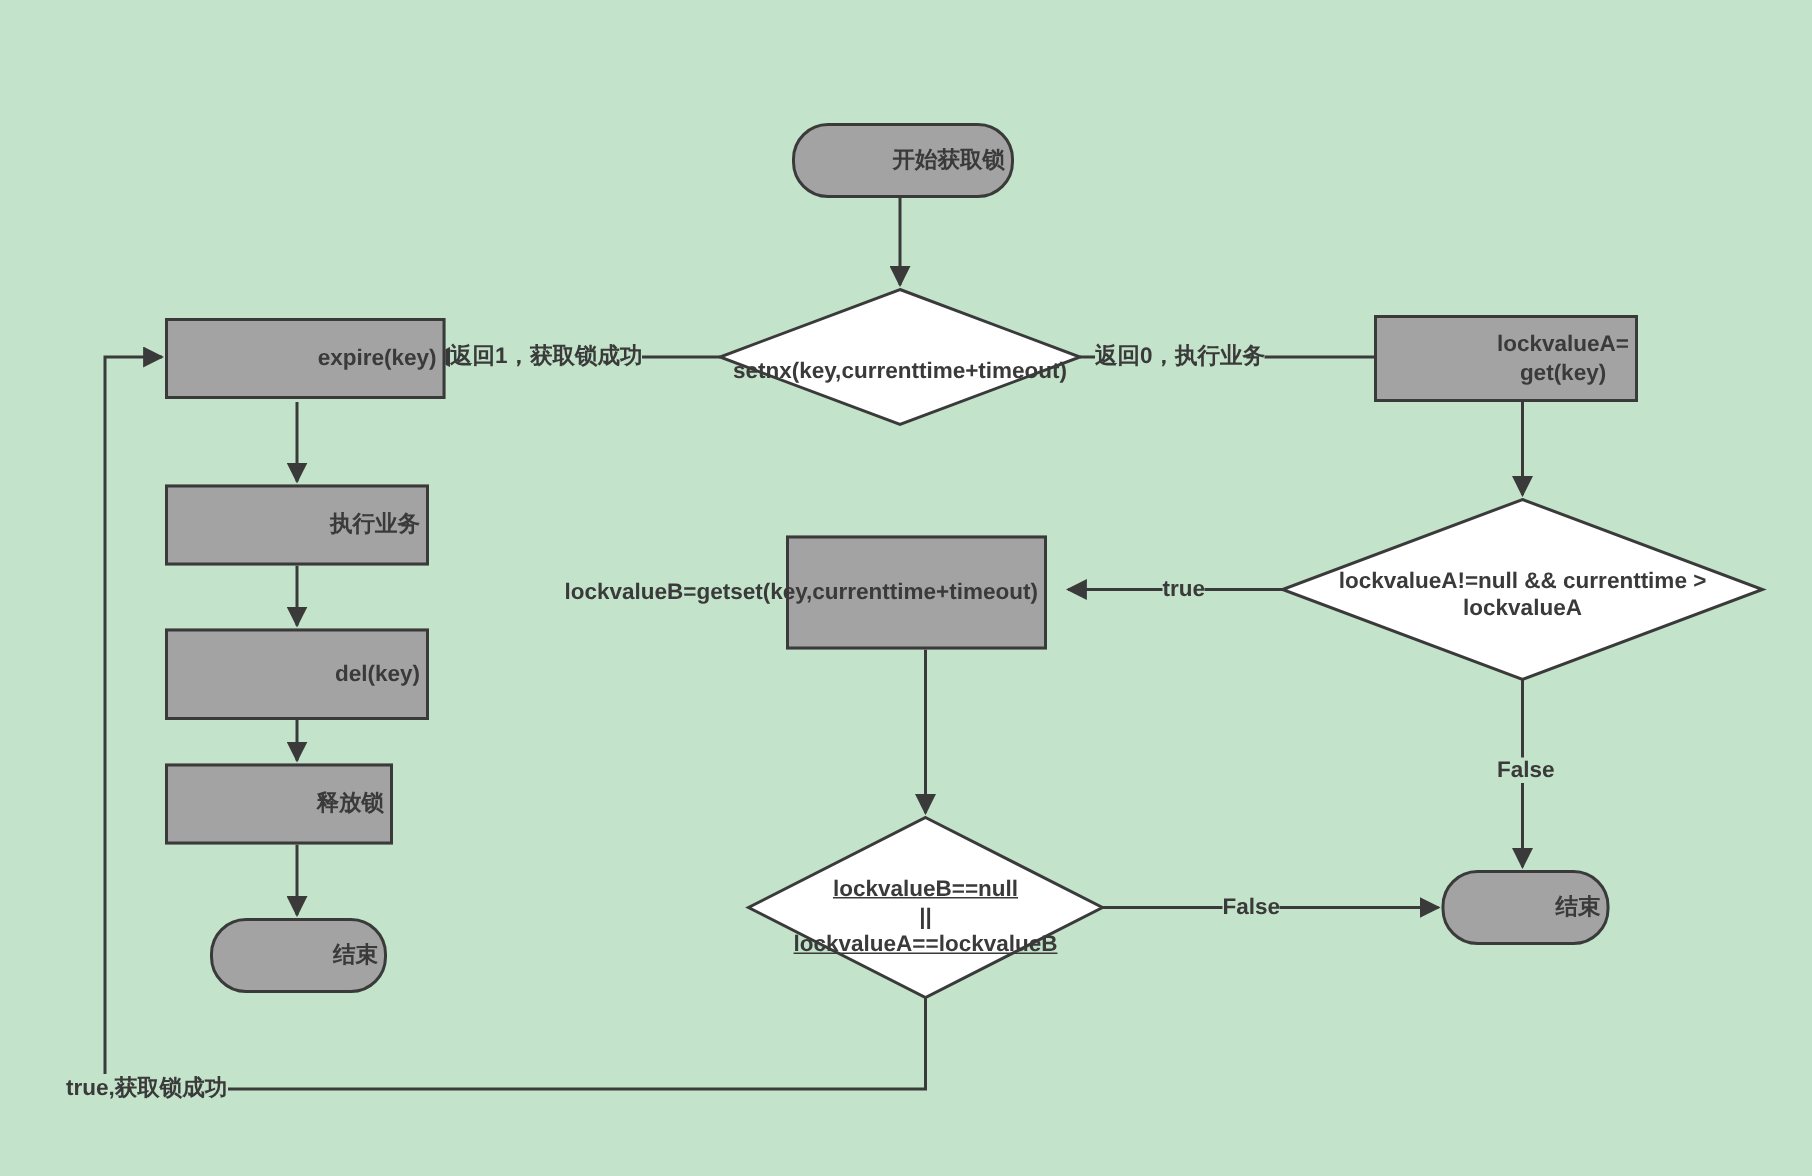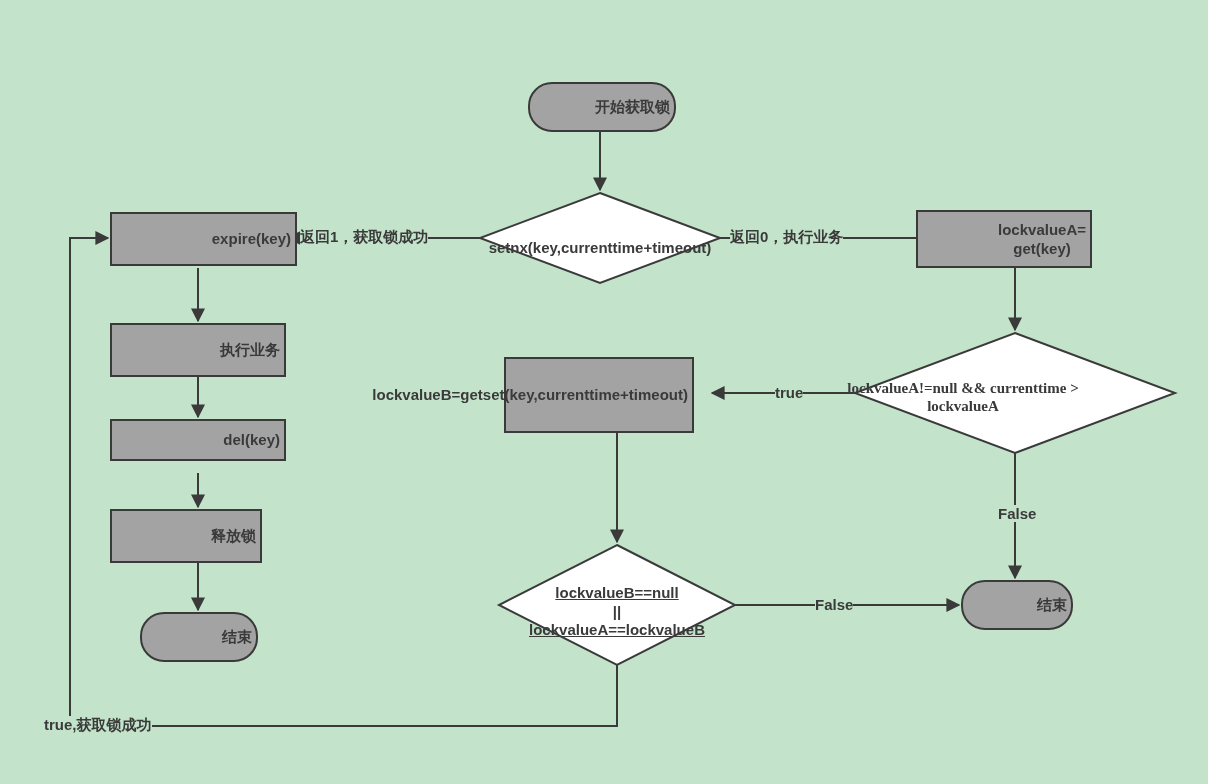--- a/index.html
+++ b/index.html
@@ -61,42 +61,42 @@
 </div>
 
 <div class="node rect" style="left:110px;top:212px;width:187px;height:54px;">
   <span>expire(key)</span>
 </div>
 
 <div class="node rect" style="left:110px;top:323px;width:176px;height:54px;">
   <span>执行业务</span>
 </div>
 
-<div class="node rect" style="left:110px;top:419px;width:176px;height:42px;">
+<div class="node rect" style="left:110px;top:419px;width:176px;height:61px;">
   <span>del(key)</span>
 </div>
 
 <div class="node rect" style="left:110px;top:509px;width:152px;height:54px;">
   <span>释放锁</span>
 </div>
 
 <div class="node terminator" style="left:140px;top:612px;width:118px;height:50px;">
   <span>结束</span>
 </div>
 
 <div class="node rect" style="left:916px;top:210px;width:176px;height:58px;">
   <span style="white-space:pre-line;">lockvalueA=
 get(key)</span>
 </div>
 
-<div class="diamond-label" style="left:828px;top:370px;width:270px;height:46px;position:absolute;font-family:Liberation Serif, serif;">
+<div class="diamond-label" style="left:880px;top:370px;width:270px;height:46px;position:absolute;">
   <span>lockvalueA!=null &amp;&amp; currenttime &gt; lockvalueA</span>
 </div>
 
-<div class="node rect" style="left:504px;top:357px;width:190px;height:76px;padding-left:28px;">
+<div class="node rect" style="left:524px;top:357px;width:174px;height:76px;padding-left:28px;">
   <span>lockvalueB=getset(key,currenttime+timeout)</span>
 </div>
 
 <div class="diamond-label" style="left:520px;top:570px;width:194px;height:70px;position:absolute;">
   <span style="white-space:pre-line;text-decoration:underline;">lockvalueB==null
 ||
 lockvalueA==lockvalueB</span>
 </div>
 
 <div class="node terminator" style="left:961px;top:580px;width:112px;height:50px;">

